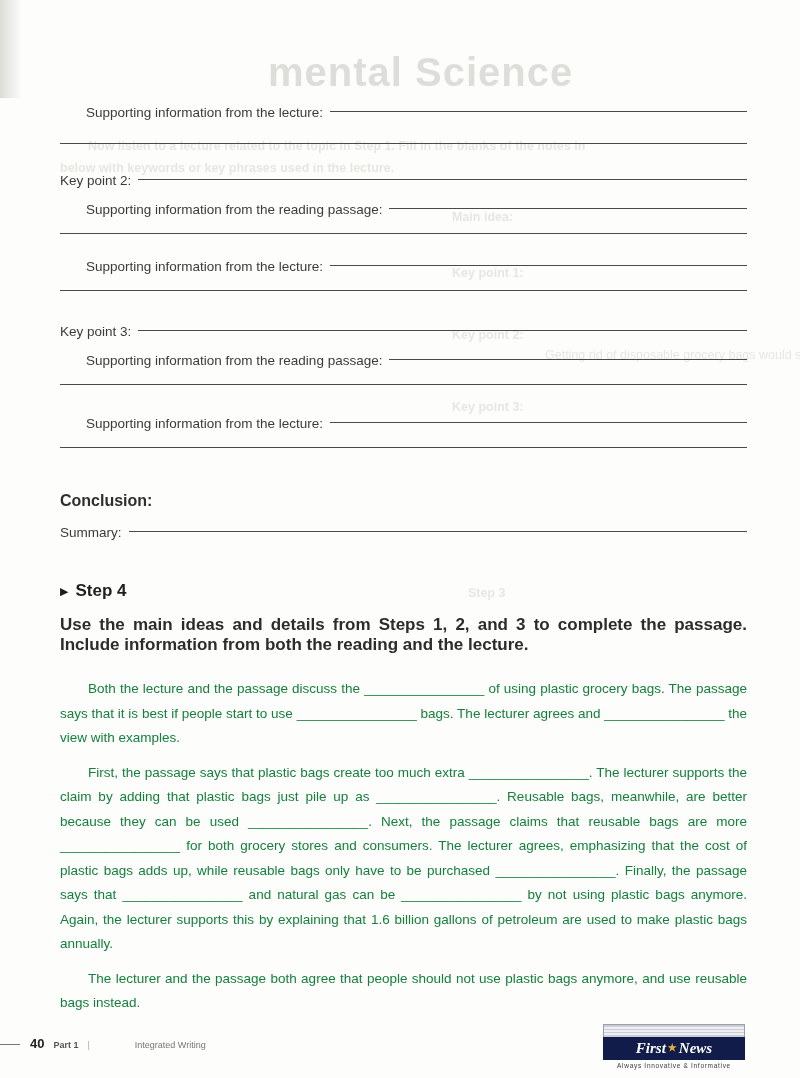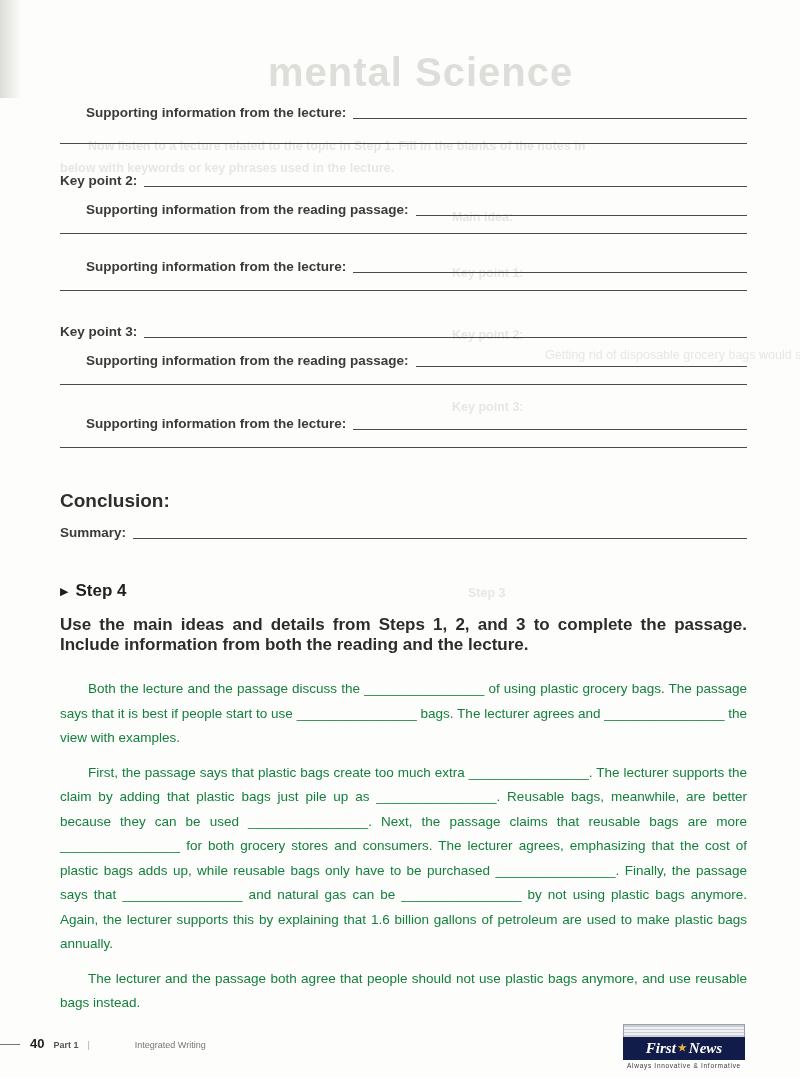--- a/index.html
+++ b/index.html
@@ -16,43 +16,43 @@
     background:linear-gradient(90deg,#dcdcd7,rgba(220,220,215,0));
   }
   
   .ghost{position:absolute;left:0;top:0;width:100%;height:100%;pointer-events:none;}
   .ghost div{position:absolute;white-space:nowrap;color:#96968f;}
   .g-title{font-size:40px;font-weight:bold;opacity:.30;letter-spacing:1px;}
   .g-b{font-weight:bold;}
   .g-line{font-size:12.5px;opacity:.22;text-align:center;}
   
   .content{position:absolute;left:60px;right:53px;top:104px;}
-  .frow{display:flex;align-items:flex-end;font-weight:bold;}
+  .frow{display:flex;align-items:center;}
   .frow.indent{margin-left:26px;}
   .label{font-size:13.5px;white-space:nowrap;line-height:17px;}
   .rule{flex:1;border-bottom:1px solid #4a4a4a;margin-left:7px;margin-bottom:2px;height:0;}
   .cont{border-bottom:1px solid #4a4a4a;height:0;}
   .mt0{margin-top:0}.mt10{margin-top:10px}.mt12{margin-top:12px}.mt14{margin-top:14px}
   .mt15{margin-top:15px}.mt22{margin-top:22px}.mt24{margin-top:24px}.mt28{margin-top:28px}
   .mt30{margin-top:30px}.mt32{margin-top:32px}.mt40{margin-top:40px}.mt44{margin-top:44px}
-  .heading-bold{font-size:19px;font-weight:bold;color:#2e2e2e;line-height:18px;}
+  .heading-bold{font-size:16px;font-weight:bold;color:#2e2e2e;line-height:18px;}
   .step-head{display:flex;align-items:center;}
   .step-marker{font-size:11px;color:#1c1c1c;margin-right:7px;line-height:1;}
   .step-title{font-size:17px;font-weight:bold;color:#1f1f1f;line-height:20px;}
   .instruction{font-size:17px;font-weight:bold;color:#2c2c2c;line-height:20px;text-align:justify;}
   .para{font-size:13.5px;line-height:24.5px;text-align:justify;text-indent:28px;color:#15803d;}
   
   .footer-rule{position:absolute;left:0;top:1044px;width:20px;border-top:1.5px solid #777;}
   .footer{position:absolute;left:30px;top:1036px;display:flex;align-items:baseline;gap:9px;}
   .page-num{font-size:13px;font-weight:bold;color:#222;}
   .foot-part{font-size:9px;font-weight:bold;color:#555;}
   .foot-div{font-size:9px;color:#aaa;}
   .foot-chapter{font-size:9px;color:#777;margin-left:36px;}
   
-  .logo{position:absolute;right:55px;bottom:9px;width:122px;}
+  .logo{position:absolute;right:55px;bottom:9px;width:142px;}
   .logo-stripes{
     height:12px;border:1px solid #9aa0ab;border-bottom:none;
     background:repeating-linear-gradient(180deg,#c9cdd4 0 1.5px,#eef0f3 1.5px 3.5px);
   }
   .logo-band{
     background:#121c4a;color:#fff;text-align:center;padding:2px 0 3px;
     font-family:"Liberation Serif","DejaVu Serif",serif;
     font-style:italic;font-weight:bold;font-size:15px;line-height:17px;
   }
   .logo-star{color:#e0b23c;font-style:normal;font-size:10px;margin:0 2px;vertical-align:2px;}

